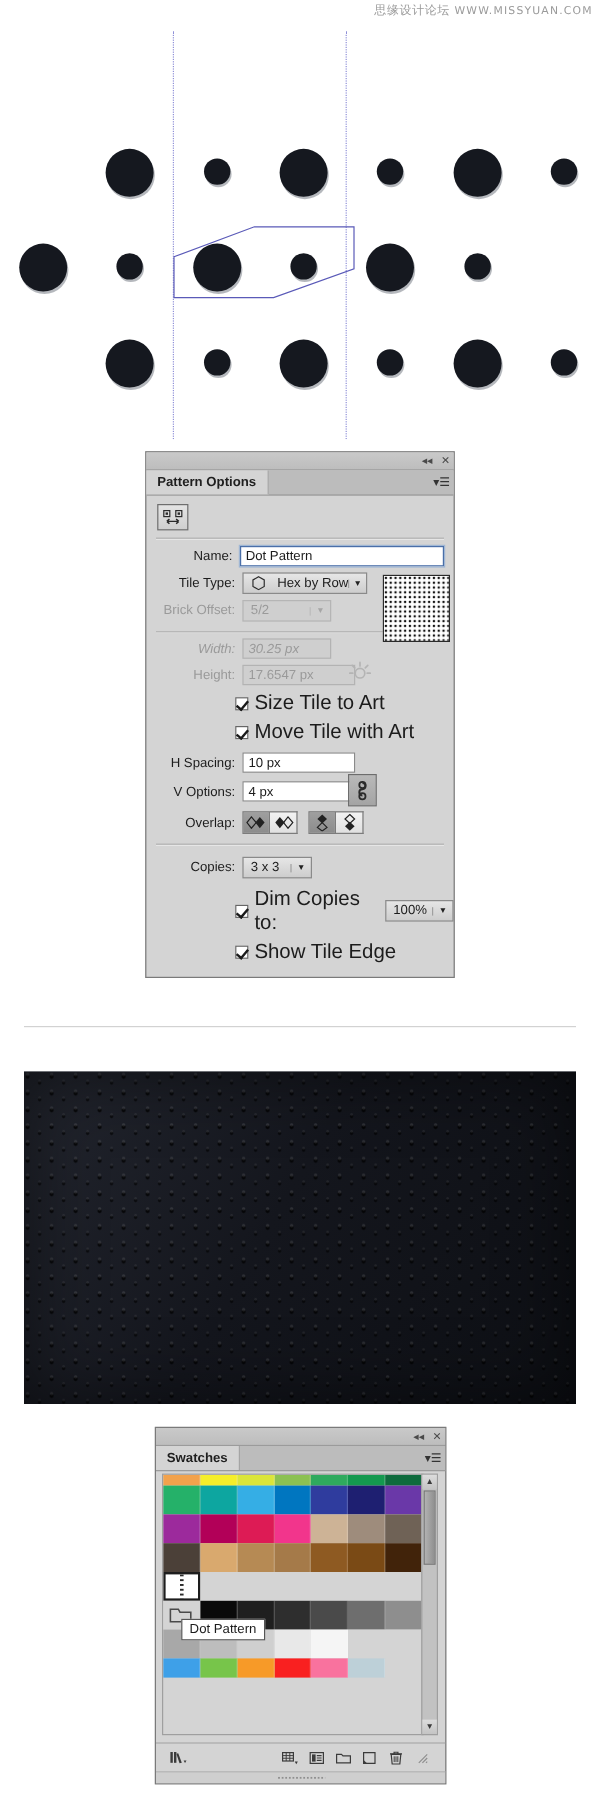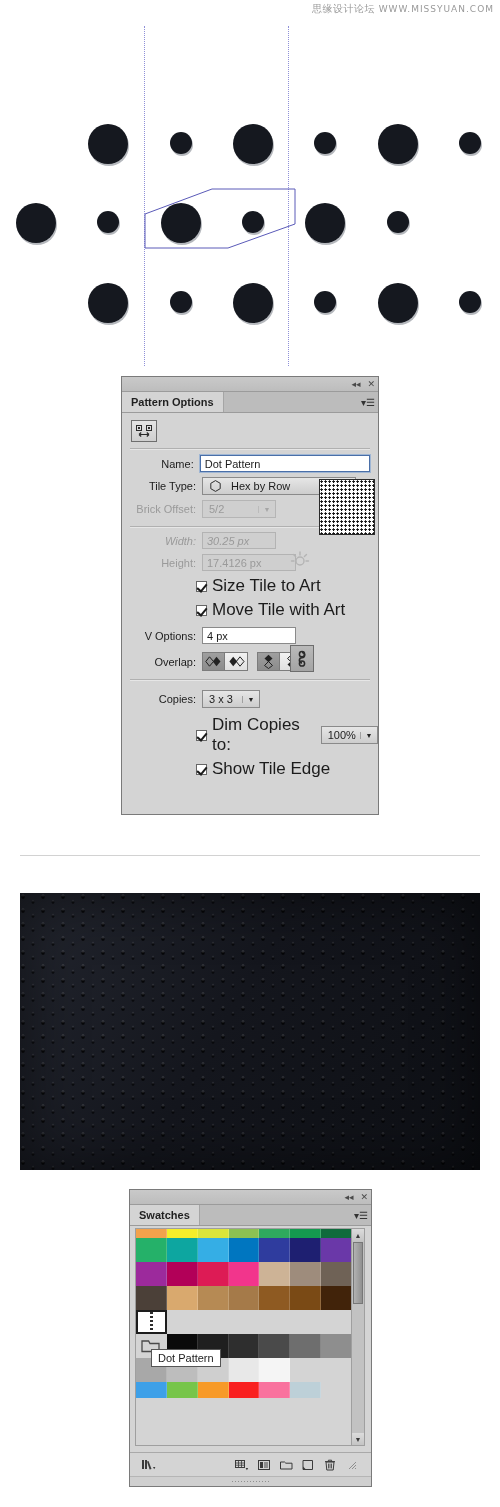--- a/index.html
+++ b/index.html
@@ -450,21 +450,21 @@
 
     <div class="po-row">
       <div class="po-label">Name:</div>
       <div class="txtfield focused" style="width:176px;">
         <span>Dot Pattern</span>
       </div>
     </div>
 
     <div class="po-row">
       <div class="po-label">Tile Type:</div>
-      <div class="dropdown" style="width:154px;">
+      <div class="dropdown" style="width:104px;">
         <span class="hexglyph">
           <svg width="11" height="12" viewBox="0 0 11 12">
             <polygon points="5.5,0.6 10.2,3.3 10.2,8.7 5.5,11.4 0.8,8.7 0.8,3.3" fill="none" stroke="#2e2e2e" stroke-width="1"></polygon>
           </svg>
         </span>
         <span class="dd-text">Hex by Row</span>
         <span class="dd-arrow">▼</span>
       </div>
     </div>
 
@@ -481,34 +481,40 @@
     <div class="po-row" style="margin-top:4px;font-style:italic;">
       <div class="po-label dim">Width:</div>
       <div class="txtfield disabled" style="width:74px;">
         <span>30.25 px</span>
       </div>
     </div>
 
     <div class="po-row">
       <div class="po-label dim">Height:</div>
       <div class="txtfield disabled" style="width:94px;">
-        <span>17.4126 px</span>
+        <span>17.6547 px</span>
       </div>
     </div>
 
     <div class="check-row">
       <span class="cbox checked"></span>
       <span class="check-label">Size Tile to Art</span>
     </div>
 
     <div class="check-row">
       <span class="cbox checked"></span>
       <span class="check-label">Move Tile with Art</span>
     </div>
 
+    <div class="po-row" style="margin-top:7px;">
+      <div class="po-label">H Spacing:</div>
+      <div class="txtfield" style="width:94px;">
+        <span>10 px</span>
+      </div>
+    </div>
 
     <div class="po-row" style="margin-top:7px;">
       <div class="po-label">V Options:</div>
       <div class="txtfield" style="width:94px;">
         <span>4 px</span>
       </div>
     </div>
 
     <div class="po-row" style="margin-top:8px;">
       <div class="po-label">Overlap:</div>

